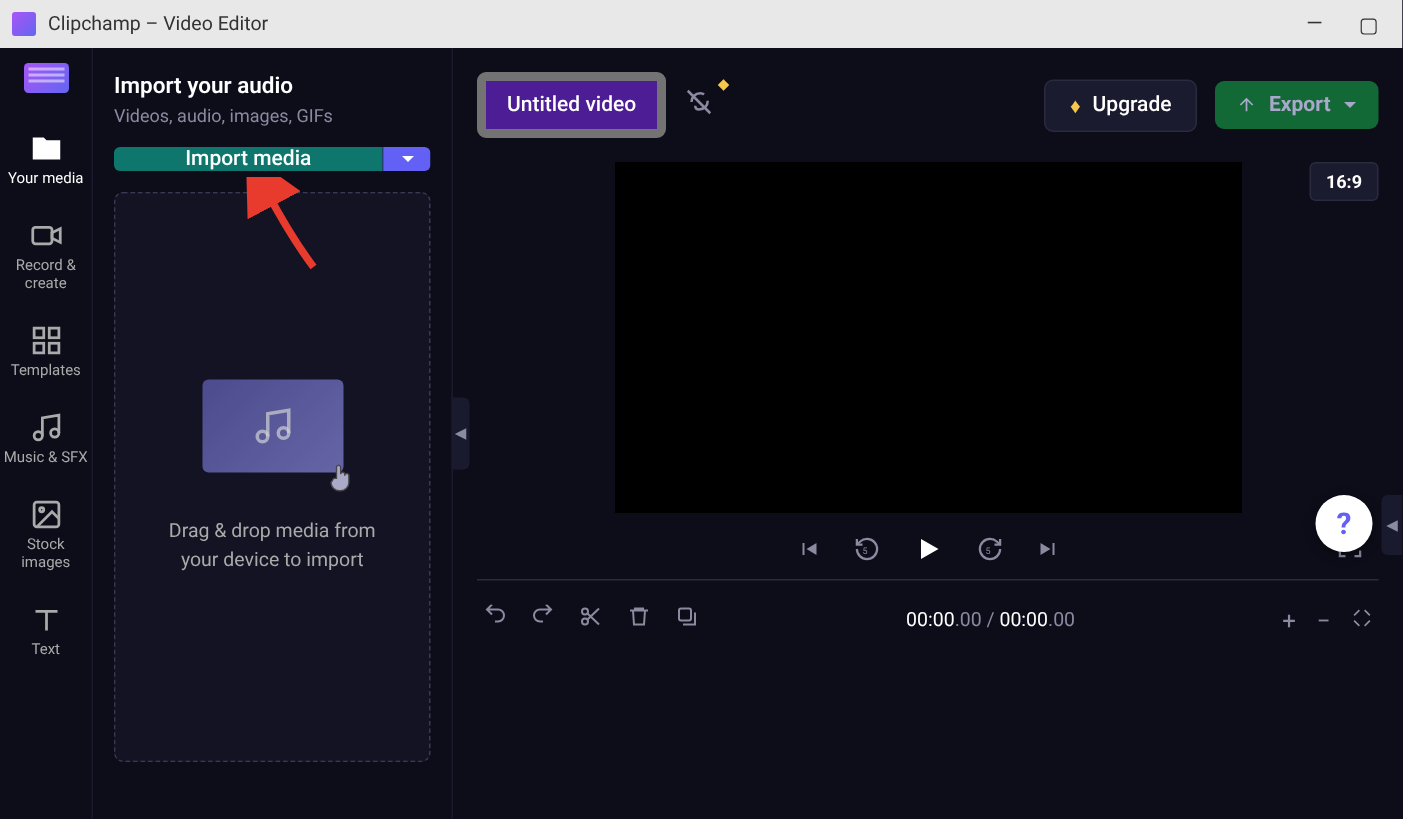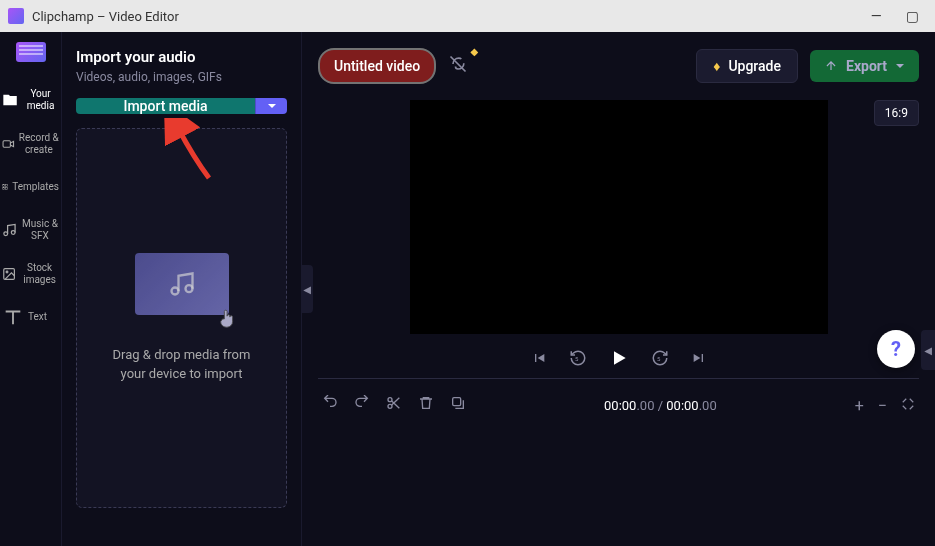--- a/index.html
+++ b/index.html
@@ -5,46 +5,46 @@
 * { margin: 0; padding: 0; box-sizing: border-box; font-family: -apple-system, BlinkMacSystemFont, "Segoe UI", Roboto, sans-serif; }
 body { background: #0d0d1a; color: #fff; width: 935px; height: 546px; overflow: hidden; }
 .titlebar { height: 32px; background: #e8e8e8; display: flex; align-items: center; padding: 0 8px; color: #333; font-size: 13px; }
 .titlebar-logo { width: 16px; height: 16px; background: linear-gradient(135deg, #a855f7, #6366f1); margin-right: 8px; border-radius: 2px; }
 .titlebar-controls { margin-left: auto; display: flex; gap: 24px; padding-right: 8px; }
 .titlebar-controls span { cursor: pointer; font-size: 14px; }
 .app-body { display: flex; height: calc(100% - 32px); }
 .sidebar { width: 62px; background: #0d0d1a; display: flex; flex-direction: column; align-items: center; padding-top: 10px; border-right: 1px solid #1a1a2e; }
 .sidebar-logo { width: 30px; height: 20px; background: linear-gradient(135deg, #a855f7, #6366f1); border-radius: 3px; margin-bottom: 18px; position: relative; }
 .sidebar-logo::before { content: ""; position: absolute; top: 3px; left: 3px; right: 3px; height: 2px; background: rgba(255,255,255,0.5); box-shadow: 0 4px 0 rgba(255,255,255,0.5), 0 8px 0 rgba(255,255,255,0.5); }
-.sidebar-item { display: flex; flex-direction: row; align-items: center; padding: 8px 2px; cursor: pointer; color: #aaa; font-size: 10px; text-align: center; line-height: 1.2; gap: 4px; margin-bottom: 4px; width: 100%; }
+.sidebar-item { display: flex; flex-direction: column; align-items: center; padding: 8px 2px; cursor: pointer; color: #aaa; font-size: 10px; text-align: center; line-height: 1.2; gap: 4px; margin-bottom: 4px; width: 100%; }
 .sidebar-item.active { color: #fff; }
 .sidebar-item svg { width: 22px; height: 22px; }
 .panel { width: 240px; background: #0d0d1a; padding: 16px 14px; position: relative; border-right: 1px solid #1a1a2e; }
 .panel-title { font-size: 15px; font-weight: 600; margin-bottom: 4px; }
 .panel-subtitle { font-size: 12px; color: #8a8aa0; margin-bottom: 14px; }
 .import-btn-wrap { display: flex; margin-bottom: 14px; }
 .import-btn { flex: 1; background: #0f766e; border: none; color: #fff; font-size: 14px; font-weight: 500; border-radius: 4px 0 0 4px; cursor: pointer; }
 .import-btn-dd { width: 32px; background: #6360f5; border: none; border-left: 1px solid rgba(0,0,0,0.2); color: #fff; border-radius: 0 4px 4px 0; cursor: pointer; display: flex; align-items: center; justify-content: center; }
 .dropzone { border: 1px dashed #3a3a55; border-radius: 6px; height: 380px; display: flex; flex-direction: column; align-items: center; justify-content: center; padding: 20px; background: rgba(50,50,80,0.18); }
 .dropzone-thumb { width: 94px; height: 62px; background: linear-gradient(135deg, #5a5aa8, #7a7ac8); border-radius: 4px; display: flex; align-items: center; justify-content: center; opacity: 0.8; margin-bottom: 30px; position: relative; }
 .dropzone-hand { position: absolute; bottom: -14px; right: -10px; width: 22px; height: 22px; }
 .dropzone-text { font-size: 13px; color: #aaa; text-align: center; line-height: 1.5; }
 .collapse-handle { position: absolute; right: -12px; top: 50%; transform: translateY(-50%); width: 12px; height: 48px; background: #1a1a2e; border-radius: 0 4px 4px 0; display: flex; align-items: center; justify-content: center; cursor: pointer; color: #8a8aa0; font-size: 10px; }
 .main { flex: 1; display: flex; flex-direction: column; padding: 16px 16px 0 16px; position: relative; }
 .topbar { display: flex; align-items: center; gap: 12px; margin-bottom: 16px; }
-.project-title { background: #7f1d1d; border: 2px solid #737373; padding: 8px 14px; border-radius: 16px; font-size: 14px; font-weight: 500; }
+.project-title { background: #4c1d95; border: 6px solid #737373; padding: 8px 14px; border-radius: 6px; font-size: 14px; font-weight: 500; }
 .effects-icon { color: #8a8aa0; position: relative; cursor: pointer; }
 .premium-badge { position: absolute; top: -8px; right: -10px; color: #f5c84c; font-size: 10px; }
 .topbar-spacer { flex: 1; }
 .upgrade-btn { background: #1b1b2f; border: 1px solid #2a2a40; padding: 8px 16px; border-radius: 6px; font-size: 14px; font-weight: 500; color: #fff; display: flex; align-items: center; gap: 8px; cursor: pointer; }
 .upgrade-btn .gem { color: #f5c84c; }
 .export-btn { background: #15803d; border: none; padding: 8px 14px; border-radius: 6px; font-size: 14px; font-weight: 700; color: #d0cff8; display: flex; align-items: center; gap: 8px; cursor: pointer; opacity: 0.8; }
 .preview-area { position: relative; display: flex; justify-content: center; }
 .preview-canvas { width: 418px; height: 234px; background: #000; }
-.aspect-badge { position: absolute; right: 0; top: 0; background: #1b1b2f; border: 1px solid #2a2a40; padding: 5px 10px; border-radius: 4px; font-size: 12px; font-weight: 400; cursor: pointer; }
+.aspect-badge { position: absolute; right: 0; top: 0; background: #1b1b2f; border: 1px solid #2a2a40; padding: 5px 10px; border-radius: 4px; font-size: 12px; font-weight: 700; cursor: pointer; }
 .player-controls { display: flex; justify-content: center; align-items: center; gap: 22px; padding: 14px 0 10px; color: #8a8aa0; position: relative; }
 .player-controls .ctrl { cursor: pointer; display: flex; }
 .player-controls .play { color: #fff; }
 .fullscreen-ctrl { position: absolute; right: 10px; cursor: pointer; }
 .timeline-bar { border-top: 1px solid #2a2a40; padding: 16px 4px 0; display: flex; align-items: center; gap: 16px; color: #8a8aa0; }
 .timeline-tools { display: flex; gap: 16px; }
 .timeline-tools span { cursor: pointer; }
 .time-display { margin-left: auto; margin-right: auto; font-size: 13px; font-variant-numeric: tabular-nums; }
 .time-display .cur { color: #fff; }
 .timeline-zoom { display: flex; gap: 14px; }

